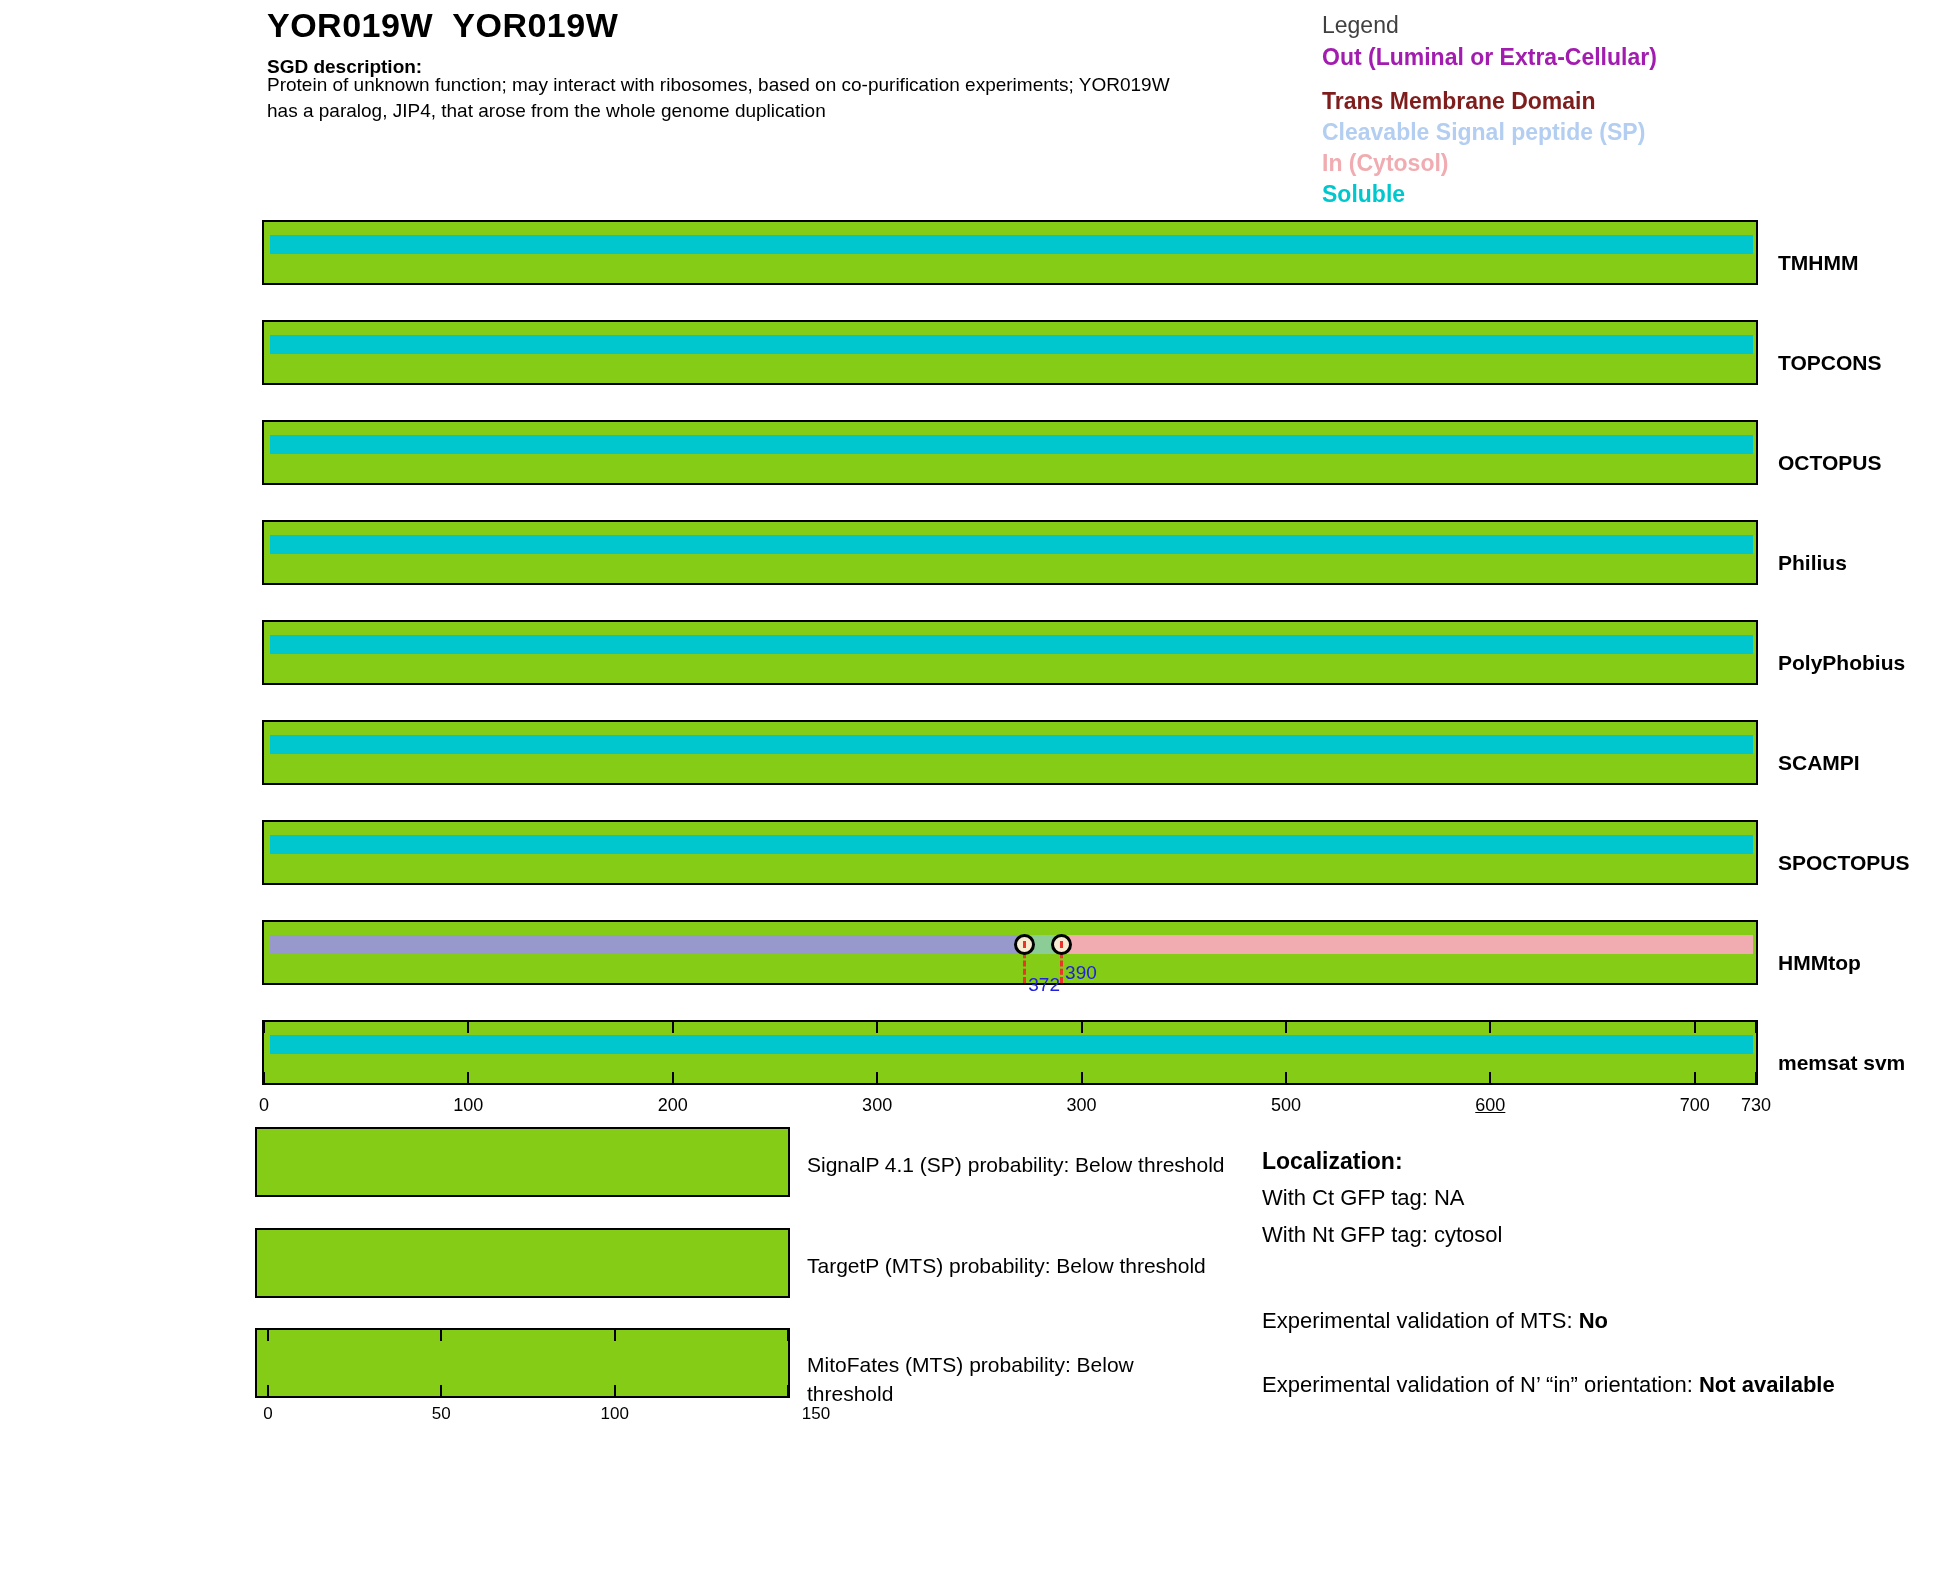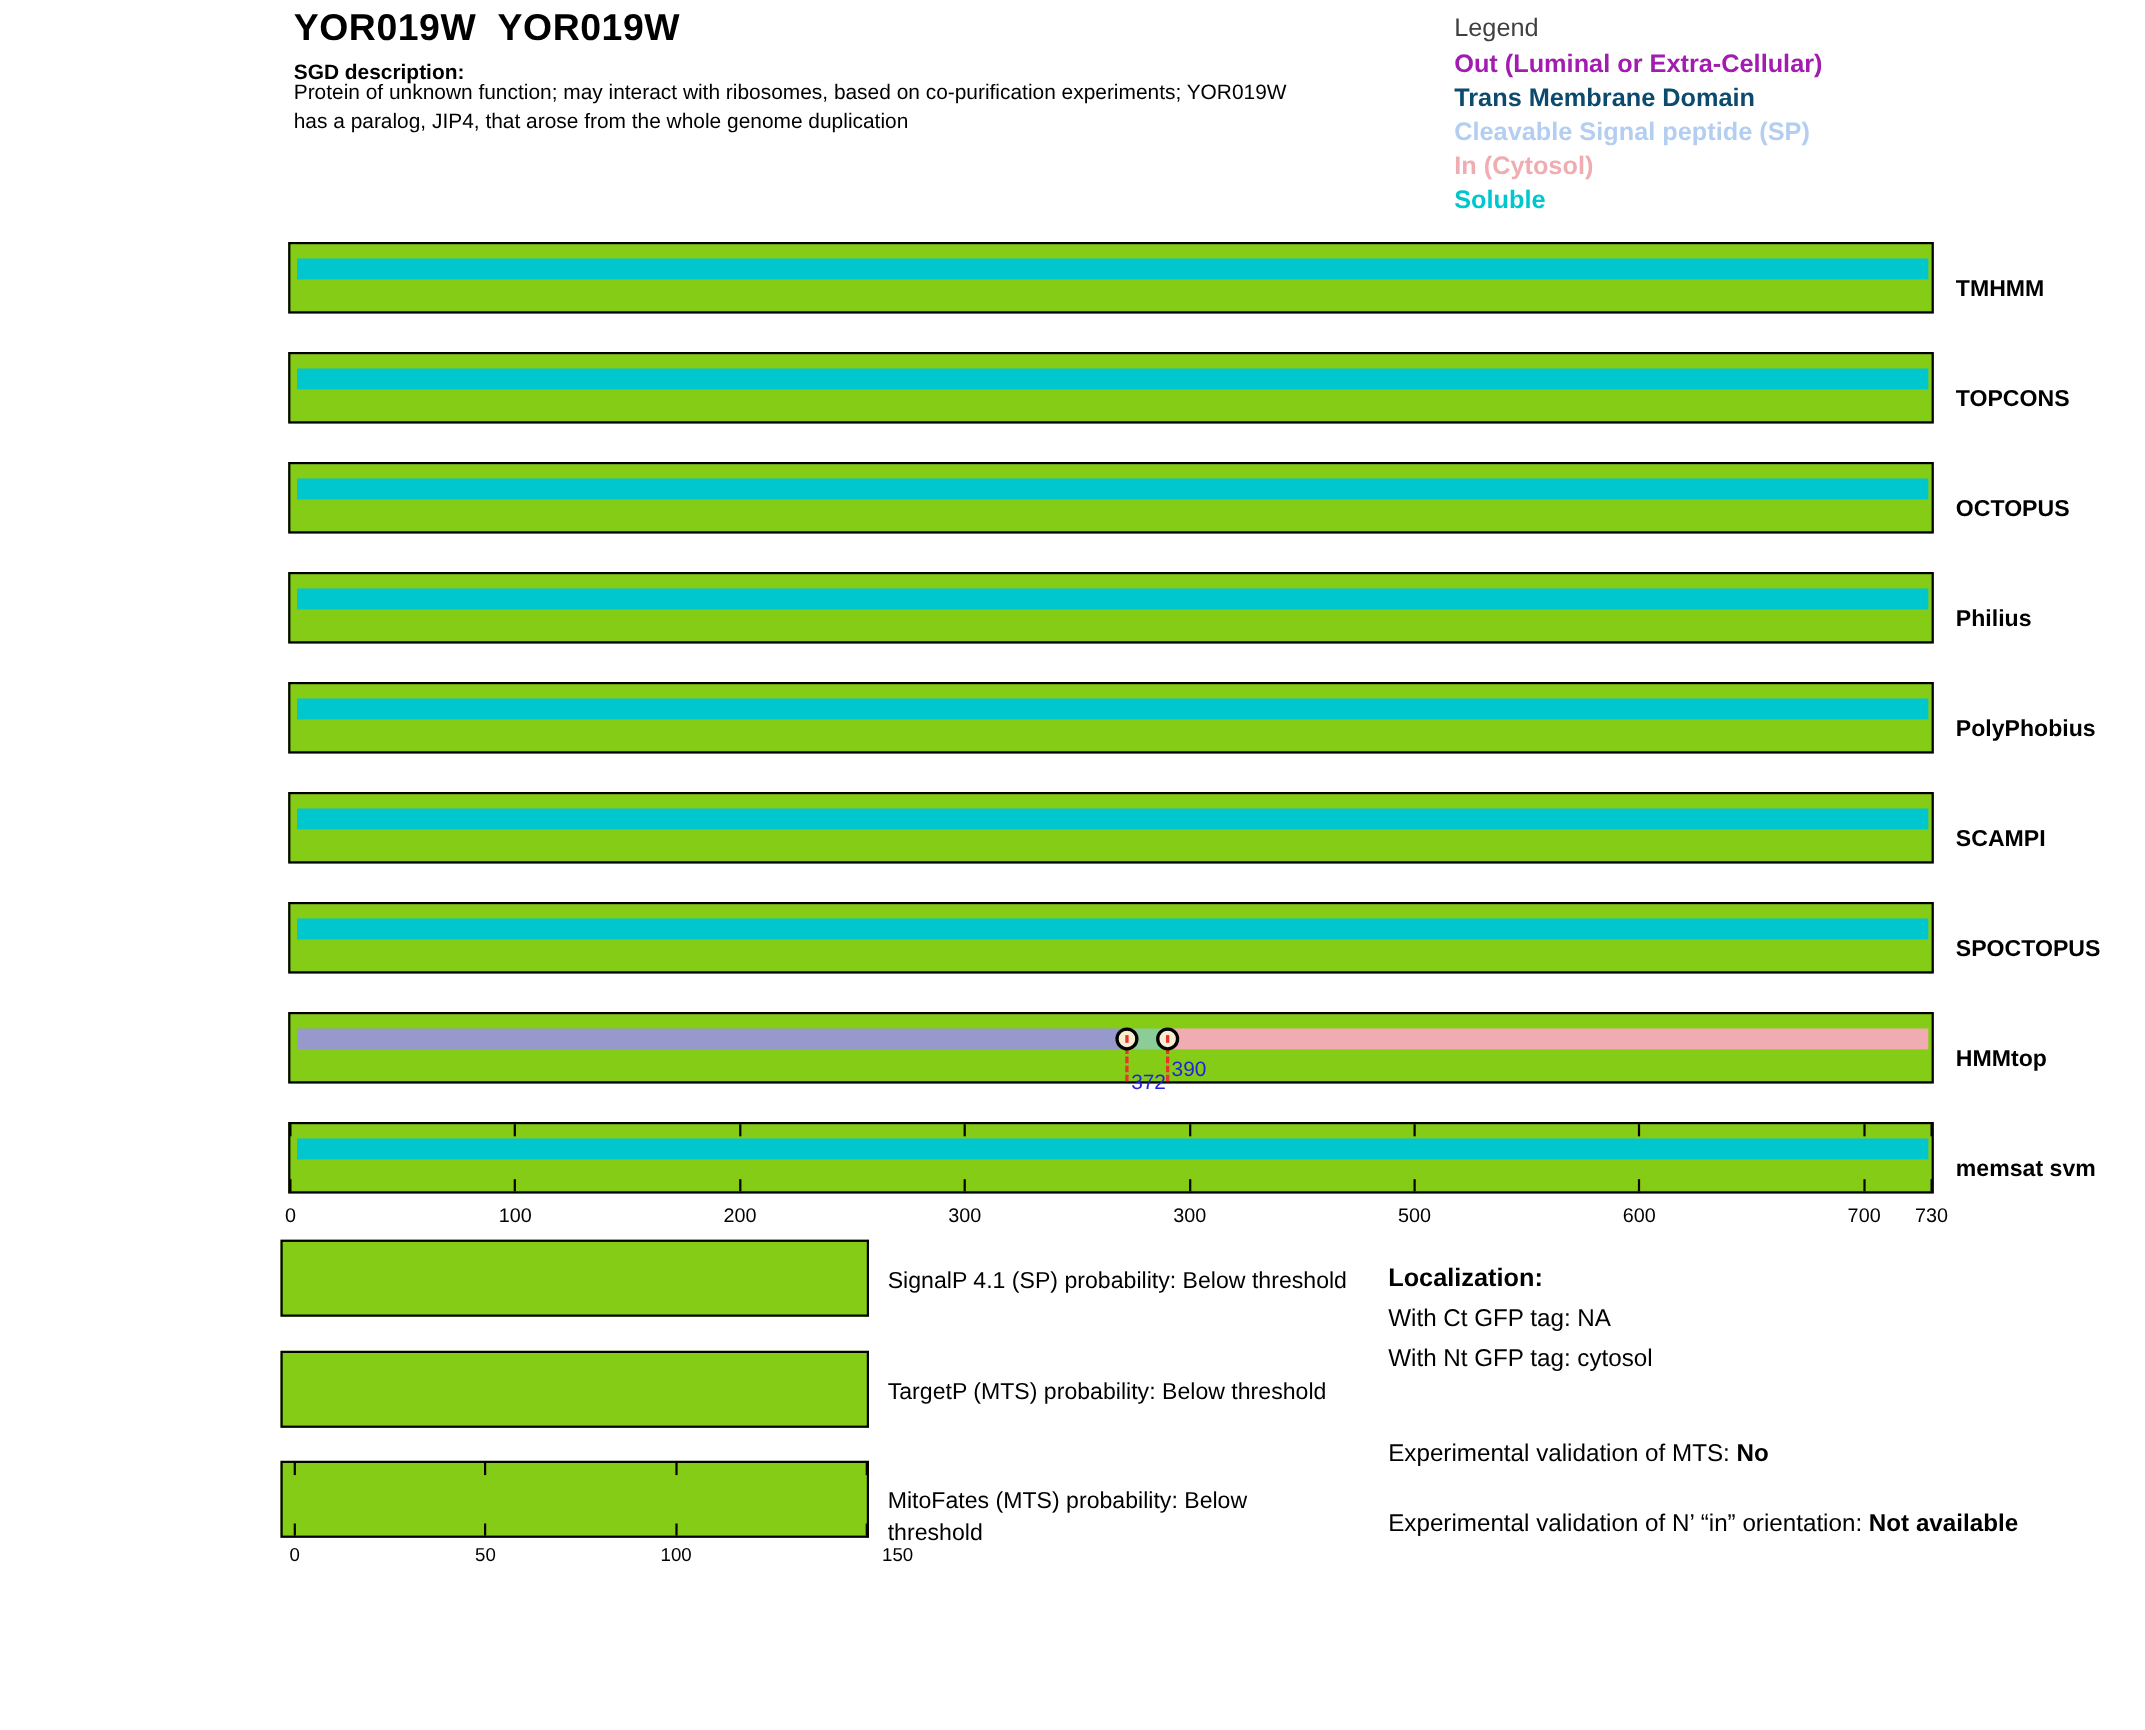--- a/index.html
+++ b/index.html
@@ -45,21 +45,21 @@
   <div class="sgd-label">SGD description:</div>
   <div class="desc">
     <div>Protein of unknown function; may interact with ribosomes, based on co-purification experiments; YOR019W</div>
     <div>has a paralog, JIP4, that arose from the whole genome duplication</div>
   </div>
 
   <div class="legend">
     <div class="legend-title">Legend</div>
     <div id="legend-items">
         <div class="legend-item" style="color: #a21caf;">Out (Luminal or Extra-Cellular)</div>
-        <div class="legend-item" style="color: #0c4a6e;">Trans Membrane Domain</div>
+        <div class="legend-item" style="color: #7f1d1d; margin-top: 13px;">Trans Membrane Domain</div>
         <div class="legend-item" style="color: rgb(179, 206, 241);">Cleavable Signal peptide (SP)</div>
         <div class="legend-item" style="color: rgb(240, 172, 177);">In (Cytosol)</div>
         <div class="legend-item" style="color: rgb(0, 199, 205);">Soluble</div>
       </div>
   </div>
 
   <div id="tracks-layer">
       <div class="tbox" style="left: 262px; top: 220px; width: 1496px; height: 65px;">
         <div class="seg" style="left: 6px; width: 1483px; background: rgb(0, 199, 205);"></div>
       </div>
@@ -125,21 +125,21 @@
       </div>
       <div class="tlabel" style="left: 1778px; top: 1051px;">memsat svm</div>
     </div>
   <div id="axis-main">
       <div class="axlabel" style="left: 264px; top: 1095px;">0</div>
       <div class="axlabel" style="left: 468.384px; top: 1095px;">100</div>
       <div class="axlabel" style="left: 672.767px; top: 1095px;">200</div>
       <div class="axlabel" style="left: 877.151px; top: 1095px;">300</div>
       <div class="axlabel" style="left: 1081.53px; top: 1095px;">300</div>
       <div class="axlabel" style="left: 1285.92px; top: 1095px;">500</div>
-      <div class="axlabel" style="left: 1490.3px; top: 1095px;">600</div>
+      <div class="axlabel" style="left: 1490.3px; top: 1095px; text-decoration: underline;">600</div>
       <div class="axlabel" style="left: 1694.68px; top: 1095px;">700</div>
       <div class="axlabel" style="left: 1756px; top: 1095px;">730</div>
     </div>
   <div id="subplots">
       <div class="tbox" style="left: 255px; top: 1127px; width: 535px; height: 70px;"></div>
       <div class="plabel" style="left: 807px; top: 1150px;">
         <div>SignalP 4.1 (SP) probability: Below threshold</div>
       </div>
       <div class="tbox" style="left: 255px; top: 1228px; width: 535px; height: 70px;"></div>
       <div class="plabel" style="left: 807px; top: 1251px;">

